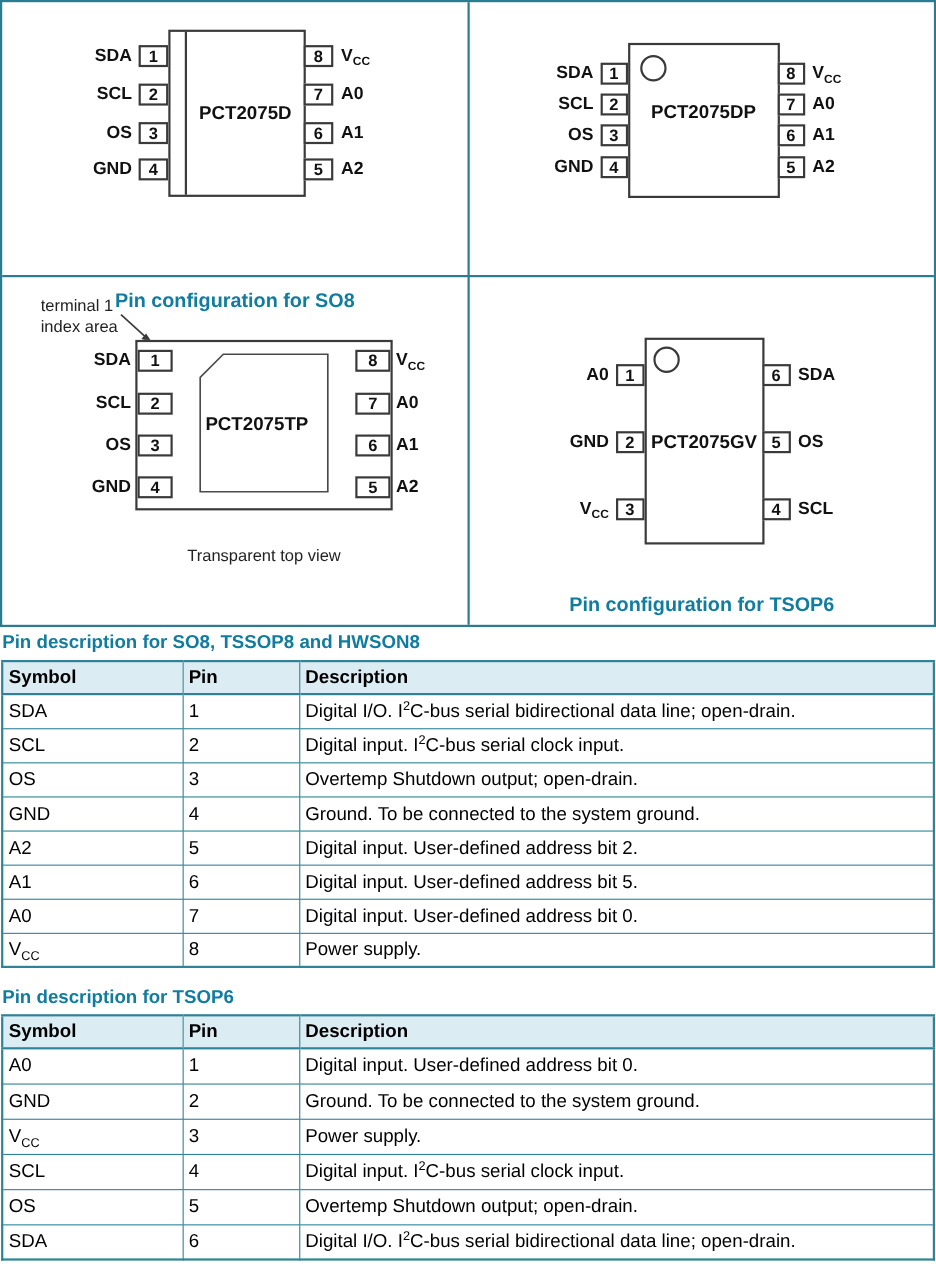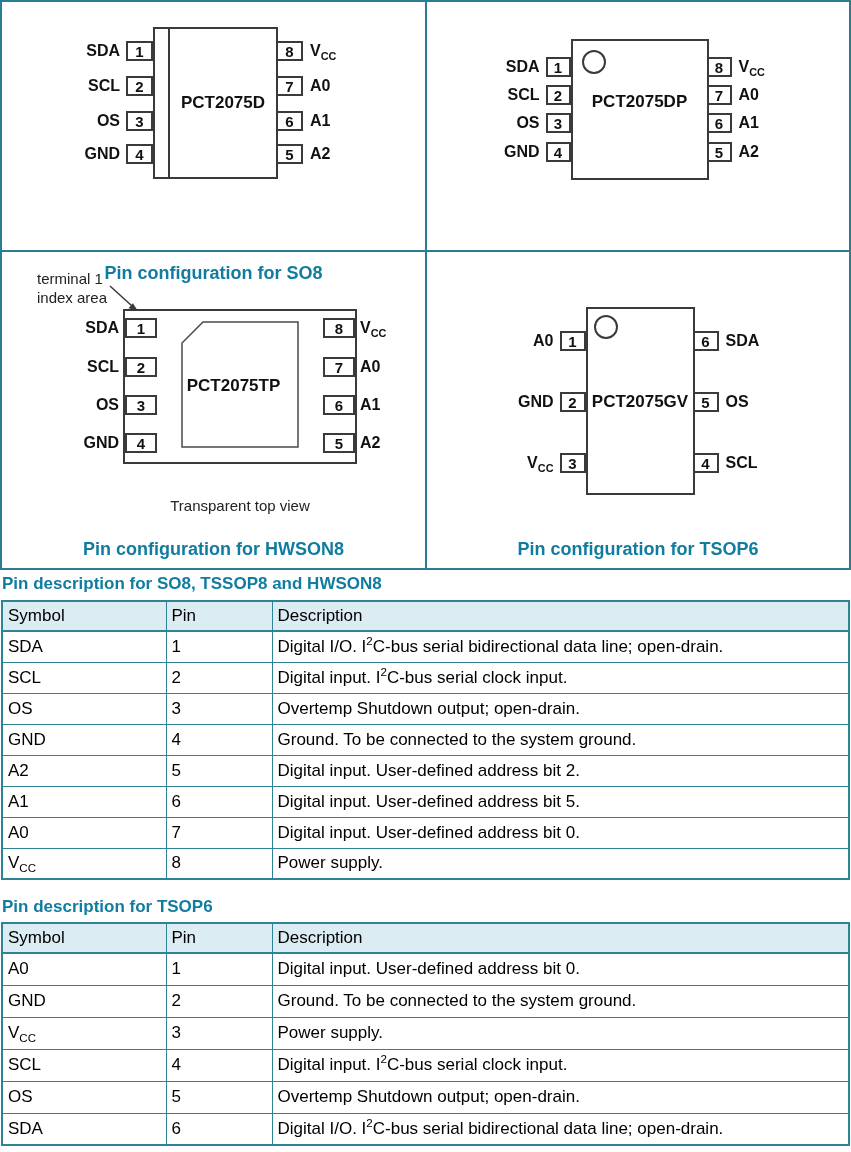--- a/index.html
+++ b/index.html
@@ -60,21 +60,21 @@
   .anno{position:absolute;left:35px;top:17px;font-size:15px;line-height:19px;color:#222;}
   .anno-arrow{position:absolute;left:105px;top:28px;}
   .viewnote{position:absolute;left:121px;width:234px;top:245px;text-align:center;font-size:15px;color:#222;}
 
   
   .theading{position:absolute;left:2px;color:var(--accent);font-weight:bold;font-size:17px;white-space:nowrap;}
   .h1{top:574px;} .h2{top:897px;}
   .pintable{position:absolute;left:1px;width:849px;border-collapse:collapse;table-layout:fixed;background:#fff;font-size:17px;border:2px solid var(--table-border);}
   .t1{top:600px;} .t2{top:922px;}
   .pintable th,.pintable td{border:1.5px solid var(--table-border);padding:0 4px 0 5px;text-align:left;vertical-align:middle;overflow:hidden;white-space:nowrap;}
-  .pintable th{background:var(--table-header-bg);height:30px;font-weight:normal;border-top-width:2px;border-bottom-width:2px;}
+  .pintable th{background:var(--table-header-bg);height:30px;font-weight:bold;border-top-width:2px;border-bottom-width:2px;}
   .t1 td{height:31px;} .t2 td{height:32px;}
   .pintable .c0{width:164px;} .pintable .c1{width:106px;}
 
   sub{font-size:0.68em;line-height:0;}
   sup{font-size:0.68em;line-height:0;vertical-align:super;}
 </style>
 </head>
 <body>
 
 <div class="page">
@@ -209,21 +209,20 @@
       <div class="pin pin-right" style="top:143px">
         <span class="box">6</span>
         <span class="lbl">A1</span>
       </div>
       <div class="pin pin-right" style="top:181px">
         <span class="box">5</span>
         <span class="lbl">A2</span>
       </div>
 
       <div class="viewnote">Transparent top view</div>
-      <div class="caption">Pin configuration for HWSON8</div>
     </div>
 
     <div class="panel p4">
       <div class="body">
         <div class="dot"></div>
       </div>
       <div class="chip">PCT2075GV</div>
 
       <div class="pin pin-left" style="top:79px">
         <span class="lbl">A0</span>

